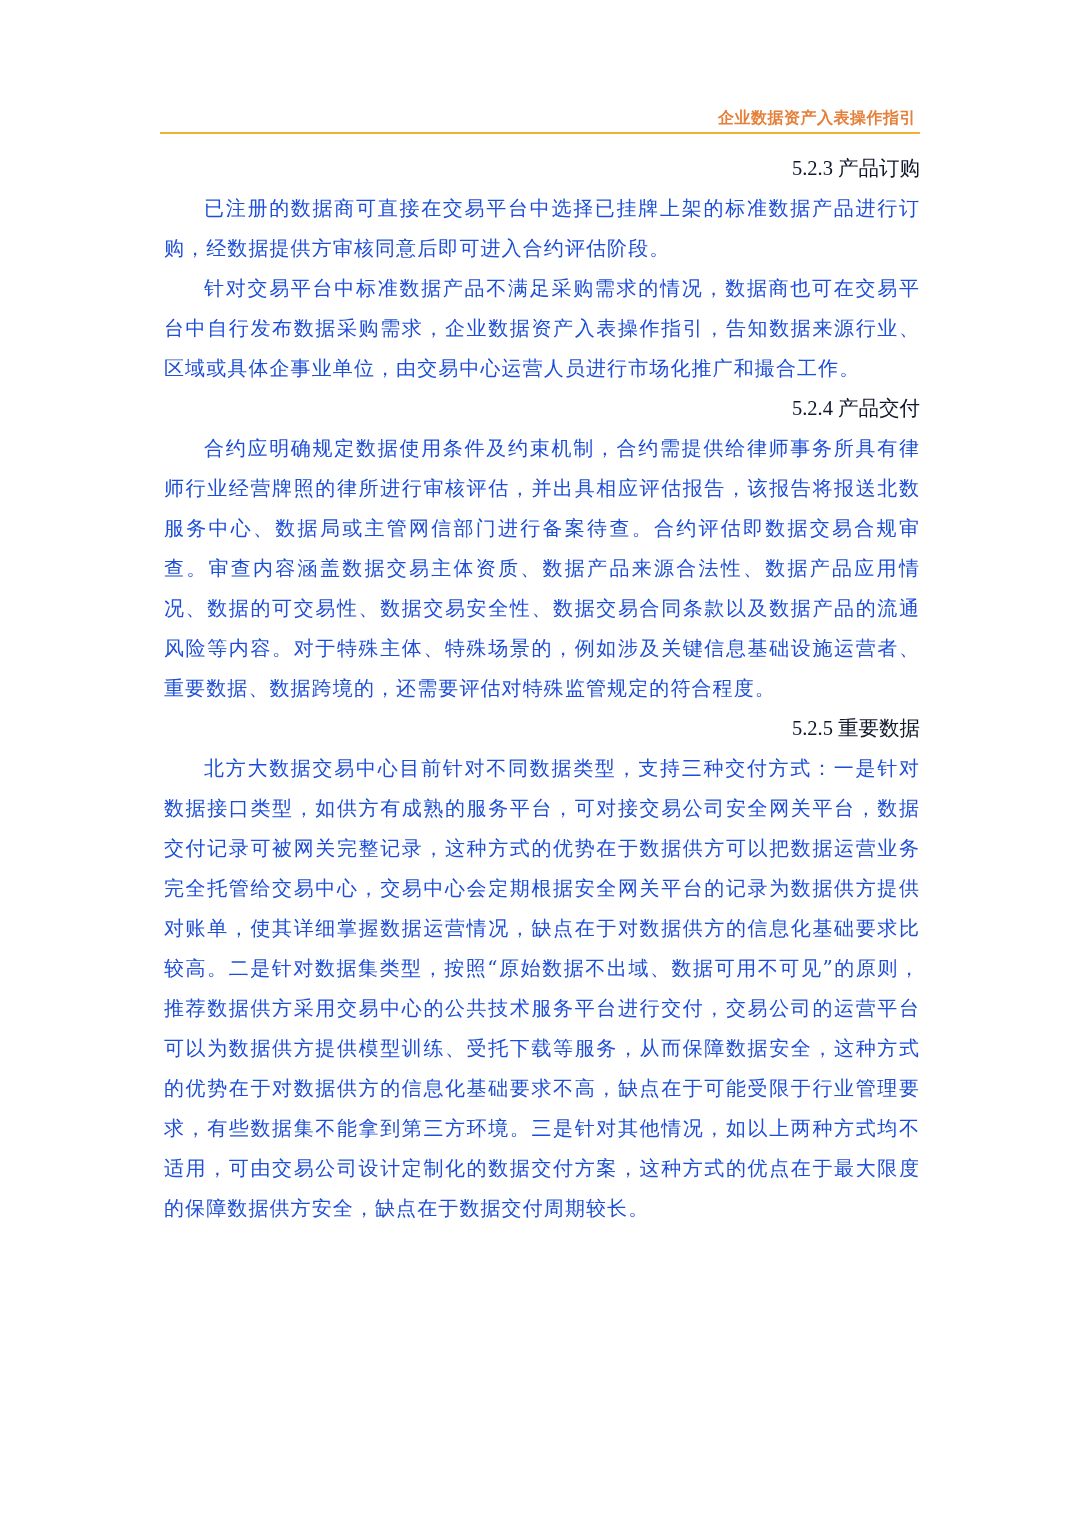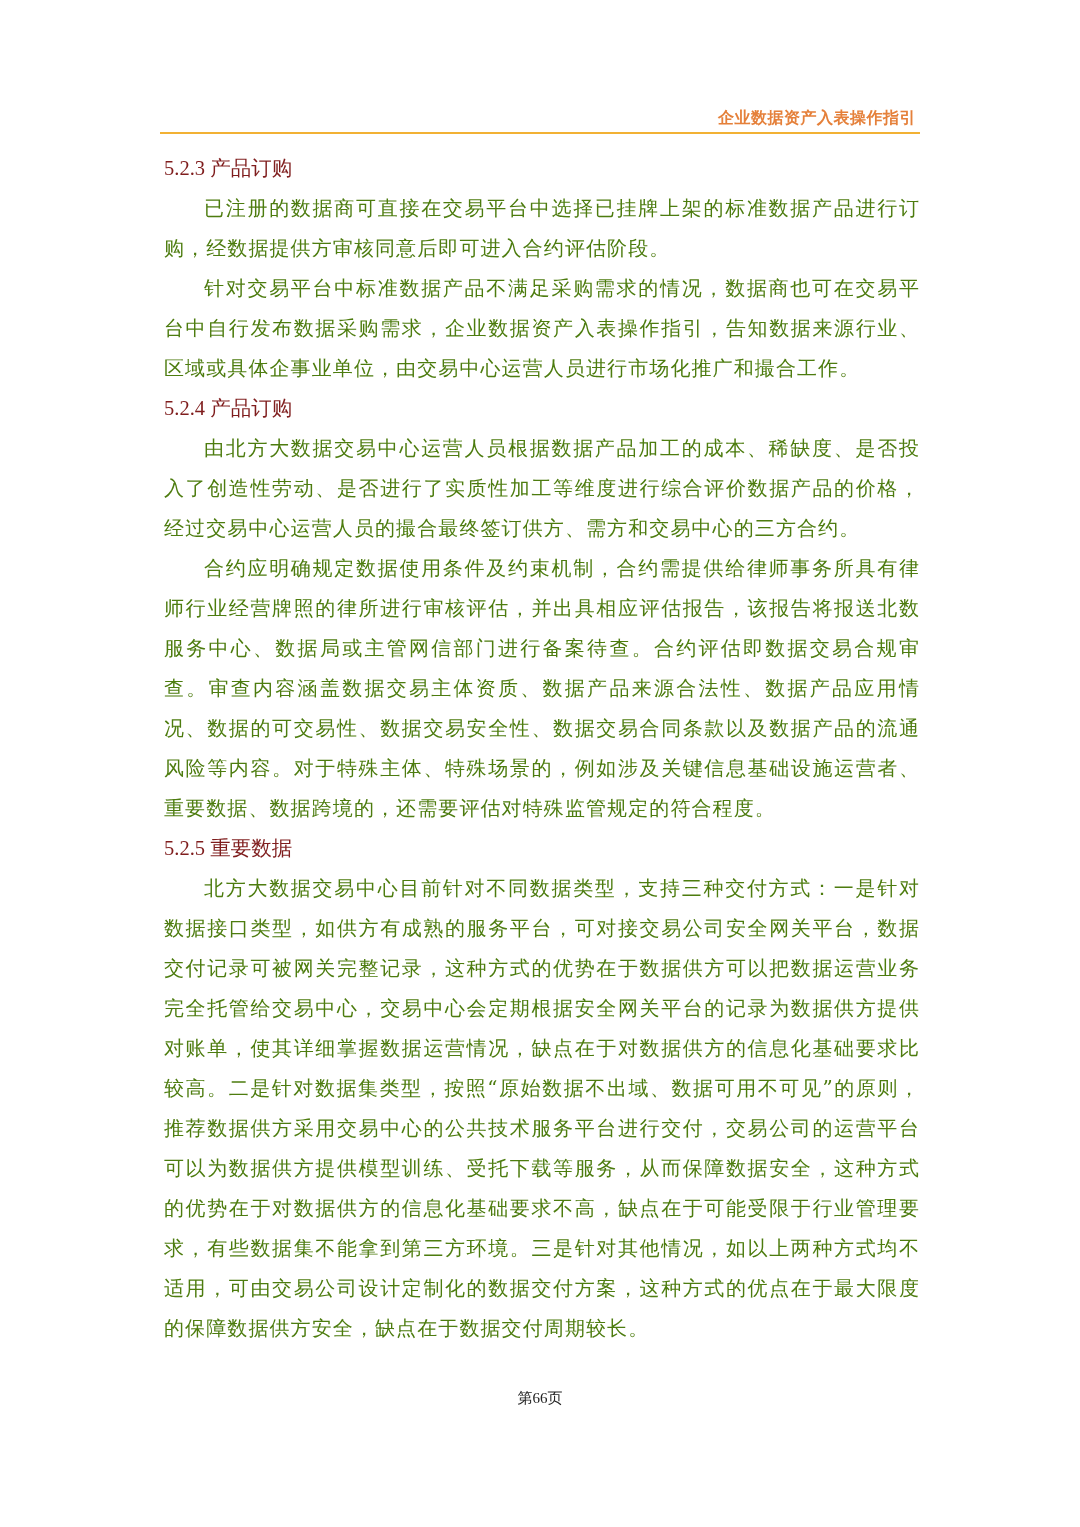--- a/index.html
+++ b/index.html
@@ -4,42 +4,40 @@
 <style>
   html, body { margin: 0; padding: 0; background: #ffffff; }
   body { width: 1080px; height: 1527px; position: relative; overflow: hidden;
          font-family: "DejaVu Serif", "Liberation Serif", serif; color: #222222; }
   .page { position: absolute; left: 0; top: 16px; width: 919px; height: 1527px; background: #fff; padding-left: 28px; }
   .running-header { position: absolute; left: 160px; width: 760px; top: 88px; height: 30px; }
   .running-header .title { position: absolute; right: 4px; top: 4px; font-family: "DejaVu Sans", "Liberation Sans", sans-serif;
       font-weight: bold; font-size: 16px; color: #E5803A; letter-spacing: 0.5px; }
   .running-header .rule { position: absolute; left: 0; right: 0; bottom: 0; height: 2px; background: #F2B134; }
   .content { position: absolute; left: 164px; top: 132px; width: 756px; }
-  .heading { font-family: "Liberation Serif", "DejaVu Serif", serif; font-size: 20.5px; color: #7f1d1d; height: 40px;
-      line-height: 40px; margin: 0; font-weight: normal; }
-  .para { margin: 0; font-size: 20px; line-height: 40px; letter-spacing: 1.1px; text-indent: 2em; text-align: justify; color: #4d7c0f; }
+  .heading { font-family: "Liberation Serif", "DejaVu Serif", serif; font-size: 20.5px; color: #0f172a; height: 40px;
+      line-height: 40px; margin: 0; font-weight: normal; text-align: right; }
+  .para { margin: 0; font-size: 20px; line-height: 40px; letter-spacing: 1.1px; text-indent: 2em; text-align: justify; color: #1d4ed8; }
   .footer { position: absolute; left: 0; width: 1080px; top: 1373px; text-align: center; font-size: 15px; color: #222;
       font-family: "Liberation Serif", "DejaVu Serif", serif; }
 </style>
 </head>
 <body>
 
 <div class="page">
   <div class="running-header">
     <span class="title">企业数据资产入表操作指引</span>
     <div class="rule"></div>
   </div>
 
   <div class="content">
     <h3 class="heading">5.2.3 产品订购</h3>
     <p class="para">已注册的数据商可直接在交易平台中选择已挂牌上架的标准数据产品进行订购，经数据提供方审核同意后即可进入合约评估阶段。</p>
     <p class="para">针对交易平台中标准数据产品不满足采购需求的情况，数据商也可在交易平台中自行发布数据采购需求，企业数据资产入表操作指引，告知数据来源行业、区域或具体企事业单位，由交易中心运营人员进行市场化推广和撮合工作。</p>
 
-    <h3 class="heading">5.2.4 产品订购</h3>
-    <p class="para">由北方大数据交易中心运营人员根据数据产品加工的成本、稀缺度、是否投入了创造性劳动、是否进行了实质性加工等维度进行综合评价数据产品的价格，经过交易中心运营人员的撮合最终签订供方、需方和交易中心的三方合约。</p>
+    <h3 class="heading">5.2.4 产品交付</h3>
     <p class="para">合约应明确规定数据使用条件及约束机制，合约需提供给律师事务所具有律师行业经营牌照的律所进行审核评估，并出具相应评估报告，该报告将报送北数服务中心、数据局或主管网信部门进行备案待查。合约评估即数据交易合规审查。审查内容涵盖数据交易主体资质、数据产品来源合法性、数据产品应用情况、数据的可交易性、数据交易安全性、数据交易合同条款以及数据产品的流通风险等内容。对于特殊主体、特殊场景的，例如涉及关键信息基础设施运营者、重要数据、数据跨境的，还需要评估对特殊监管规定的符合程度。</p>
 
     <h3 class="heading">5.2.5 重要数据</h3>
     <p class="para">北方大数据交易中心目前针对不同数据类型，支持三种交付方式：一是针对数据接口类型，如供方有成熟的服务平台，可对接交易公司安全网关平台，数据交付记录可被网关完整记录，这种方式的优势在于数据供方可以把数据运营业务完全托管给交易中心，交易中心会定期根据安全网关平台的记录为数据供方提供对账单，使其详细掌握数据运营情况，缺点在于对数据供方的信息化基础要求比较高。二是针对数据集类型，按照“原始数据不出域、数据可用不可见”的原则，推荐数据供方采用交易中心的公共技术服务平台进行交付，交易公司的运营平台可以为数据供方提供模型训练、受托下载等服务，从而保障数据安全，这种方式的优势在于对数据供方的信息化基础要求不高，缺点在于可能受限于行业管理要求，有些数据集不能拿到第三方环境。三是针对其他情况，如以上两种方式均不适用，可由交易公司设计定制化的数据交付方案，这种方式的优点在于最大限度的保障数据供方安全，缺点在于数据交付周期较长。</p>
   </div>
 
-  <div class="footer">第66页</div>
 </div>
 
 </body></html>

